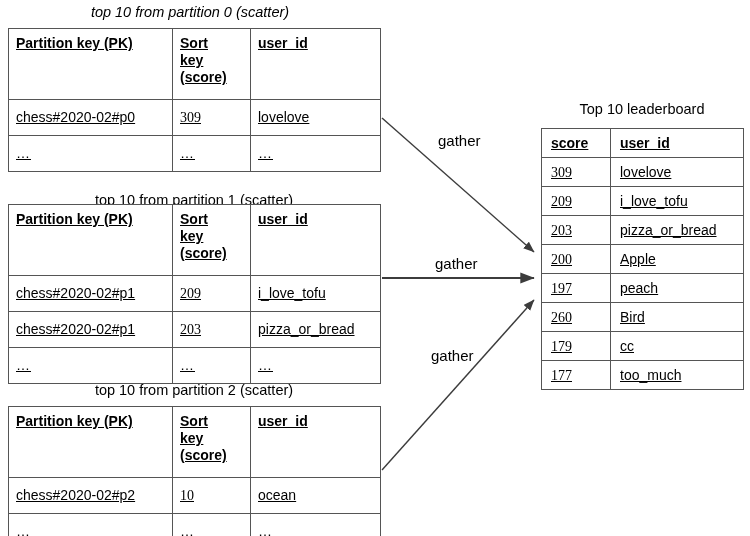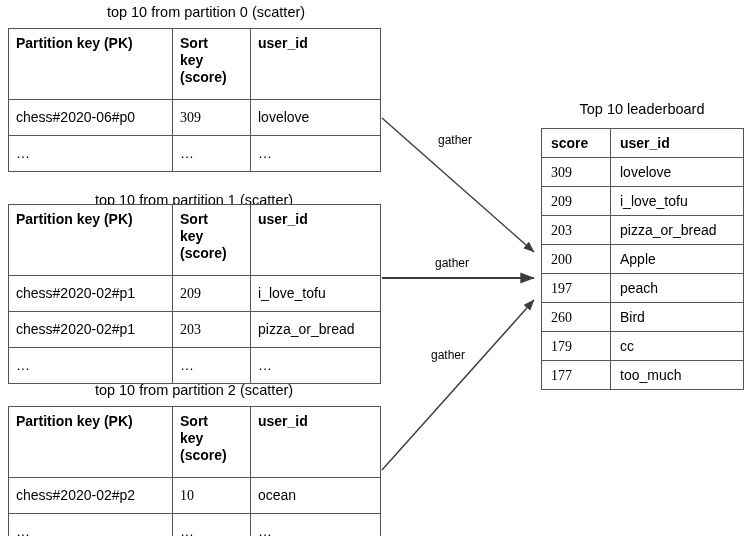--- a/index.html
+++ b/index.html
@@ -31,20 +31,21 @@
     text-align: center;
   }
 
   
   .tbl {
     position: absolute;
     border-collapse: collapse;
     table-layout: fixed;
     background: #fef9c3;
     border: 1.5px solid #3c3c3c;
+    text-decoration: underline;
   }
   .tbl td {
     border: 1px solid #555555;
     padding: 0;
     vertical-align: top;
     background: #ffffff;
   }
 
   
   .ptbl .hcell {
@@ -88,33 +89,33 @@
 
   
   .arrows {
     position: absolute;
     left: 0; top: 0;
     width: 750px; height: 536px;
     pointer-events: none;
   }
   .arrow-label {
     position: absolute;
-    font-size: 12px;
+    font-size: 15px;
     line-height: 17px;
     color: #000;
     white-space: nowrap;
     background: transparent;
   }
 </style>
 </head>
 <body>
 
 <div class="diagram">
 
-  <div class="caption" style="left:20px; top:3px; width:372px;">top 10 from partition 0 (scatter)</div>
+  <div class="caption" style="left:4px; top:3px; width:372px;font-style:italic;">top 10 from partition 0 (scatter)</div>
 
   <table class="tbl ptbl" style="left:8px; top:28px; width:372px;">
     <colgroup>
         <col style="width:164px">
         <col style="width:78px">
         <col style="width:130px">
       </colgroup>
     <tbody>
       <tr>
         <td class="hcell" style="height:58px;">
@@ -123,21 +124,21 @@
         <td class="hcell">
           <div>Sort</div>
           <div>key</div>
           <div>(score)</div>
         </td>
         <td class="hcell">
           <span>user_id</span>
         </td>
       </tr>
       <tr>
-        <td class="dcell" style="height:22px;">chess#2020-06#p0</td>
+        <td class="dcell" style="height:22px;">chess#2020-02#p0</td>
         <td class="dcell num">309</td>
         <td class="dcell">lovelove</td>
       </tr>
       <tr>
         <td class="dots" style="height:22px;">…</td>
         <td class="dots">…</td>
         <td class="dots">…</td>
       </tr>
     </tbody>
   </table>

